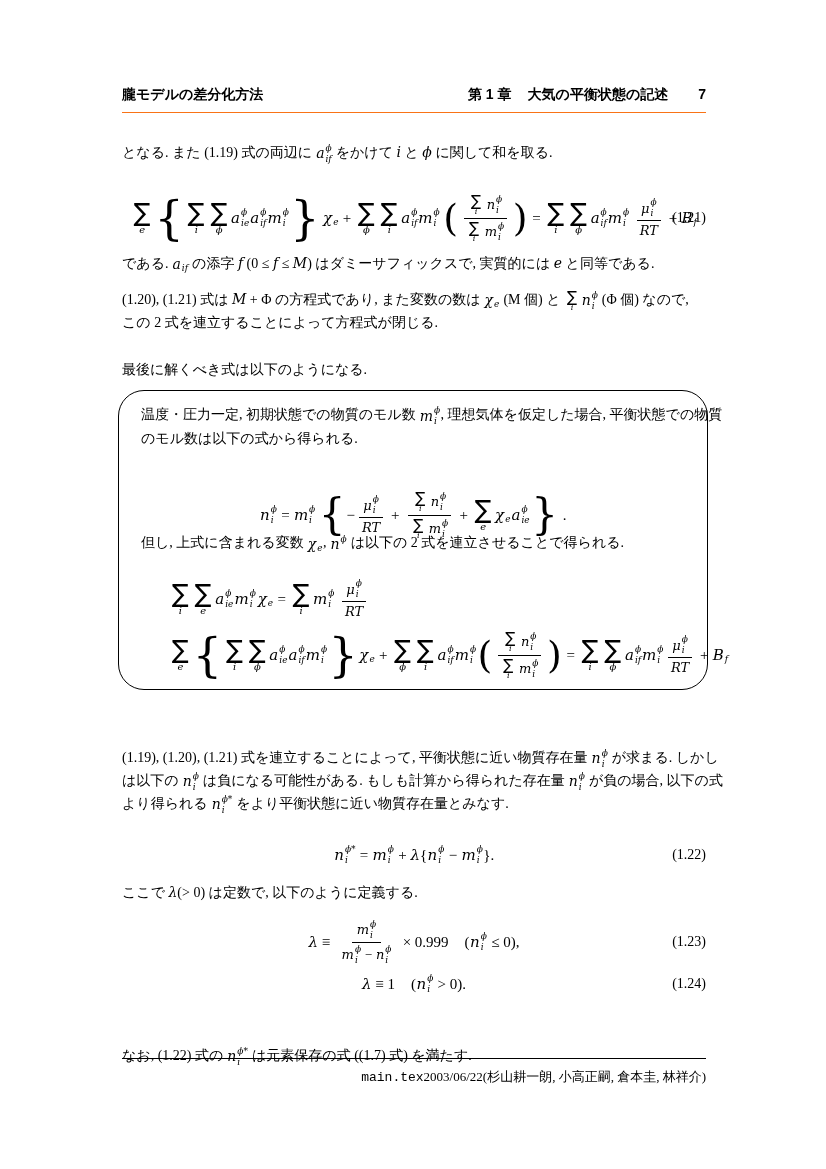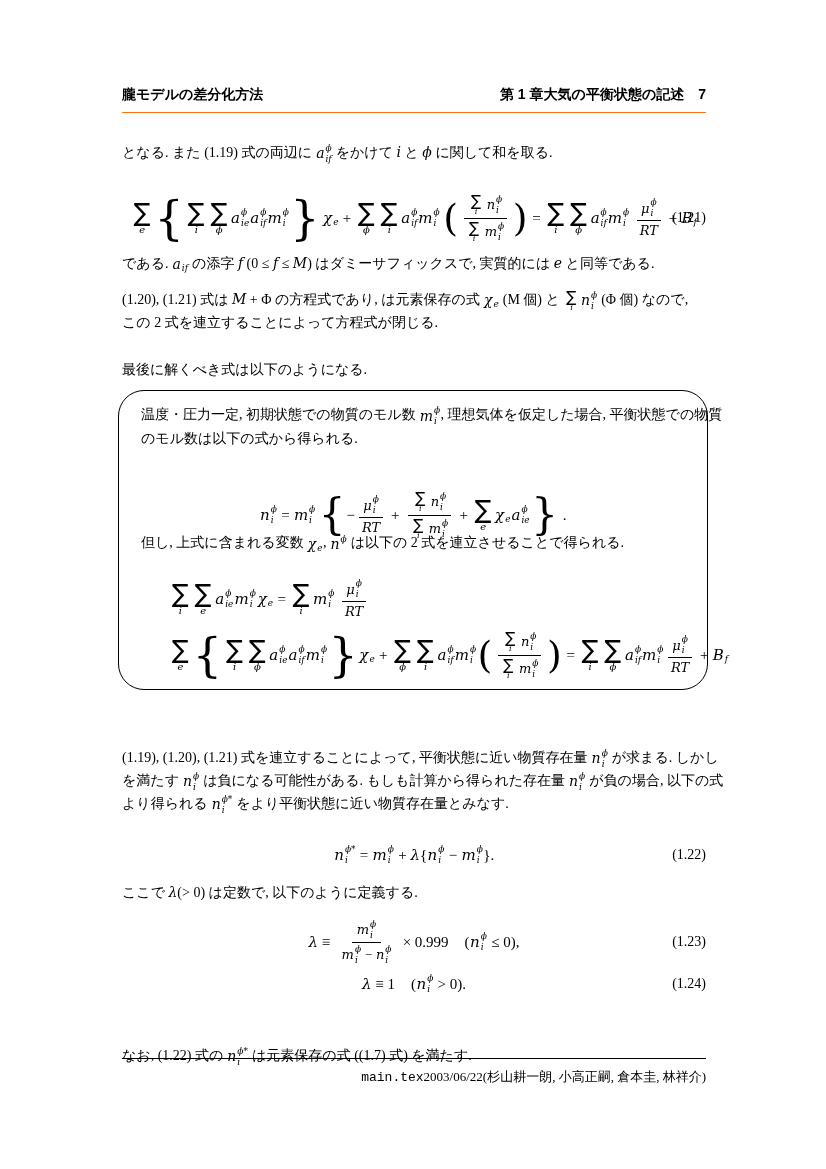--- a/index.html
+++ b/index.html
@@ -9,21 +9,21 @@
     font-family:"Liberation Serif","DejaVu Serif",serif;
   }
   
   .header {
     position:absolute; left:122px; top:86px; width:584px;
     display:flex; justify-content:space-between; align-items:baseline;
     border-bottom:1px solid #f97316; padding-bottom:8px;
     font-family:"Liberation Sans","DejaVu Sans",sans-serif;
     font-weight:bold; font-size:14px;
   }
-  .h-right { display:flex; align-items:flex-start; }
+  .h-right { display:flex; gap:16px; align-items:flex-start; }
   .h-right .pgnum { margin-left:14px; }
   .footer {
     position:absolute; left:122px; top:1058px; width:584px;
     border-top:1px solid #000; padding-top:9px;
     display:flex; justify-content:flex-end; align-items:baseline;
     font-size:13px;
   }
   .f-left { font-family:"Liberation Mono","DejaVu Sans Mono",monospace; }
   .f-right { font-family:"Liberation Serif","DejaVu Serif",serif; }
   
@@ -245,21 +245,21 @@
         </span>
       </div>
     <span class="eqnum">(1.21)</span>
   </div>
 
   <div class="tline" style="top:252px"><span class="mt">である. </span><span class="mv">
         <span class="vb">a</span>
         <span class="vdo">if</span>
       </span><span class="mt"> の添字 </span><span class="mi">f</span><span class="mt"> (0 ≤ </span><span class="mi">f</span><span class="mt"> ≤ </span><span class="mi">M</span><span class="mt">) はダミーサフィックスで, 実質的には </span><span class="mi">e</span><span class="mt"> と同等である.</span></div>
 
-  <div class="tline" style="top:288px"><span class="mt">(1.20), (1.21) 式は </span><span class="mi">M</span><span class="mt"> + Φ の方程式であり, は元素保存の式 </span><span class="mv">
+  <div class="tline" style="top:288px"><span class="mt">(1.20), (1.21) 式は </span><span class="mi">M</span><span class="mt"> + Φ の方程式であり, また変数の数は </span><span class="mv">
         <span class="vb">χ</span>
         <span class="vdo">e</span>
       </span><span class="mt"> (M 個) と </span><span class="msum inl">
         <span class="sg">∑</span>
         <span class="lim">i</span>
       </span><span class="msp" style="width: 1px;"></span><span class="mv">
         <span class="vb">n</span>
         <span class="vs">
           <span class="vu">ϕ</span>
           <span class="vd">i</span>
@@ -574,21 +574,21 @@
   </div>
 
 
   <div class="tline" style="top:746px"><span class="mt">(1.19), (1.20), (1.21) 式を連立することによって, 平衡状態に近い物質存在量 </span><span class="mv">
         <span class="vb">n</span>
         <span class="vs">
           <span class="vu">ϕ</span>
           <span class="vd">i</span>
         </span>
       </span><span class="mt"> が求まる. しかし</span></div>
-  <div class="tline" style="top:769px"><span class="mt">を満たす </span><span class="mv">
+  <div class="tline" style="top:769px"><span class="mt">は以下の </span><span class="mv">
         <span class="vb">n</span>
         <span class="vs">
           <span class="vu">ϕ</span>
           <span class="vd">i</span>
         </span>
       </span><span class="mt"> は負になる可能性がある. もしも計算から得られた存在量 </span><span class="mv">
         <span class="vb">n</span>
         <span class="vs">
           <span class="vu">ϕ</span>
           <span class="vd">i</span>

